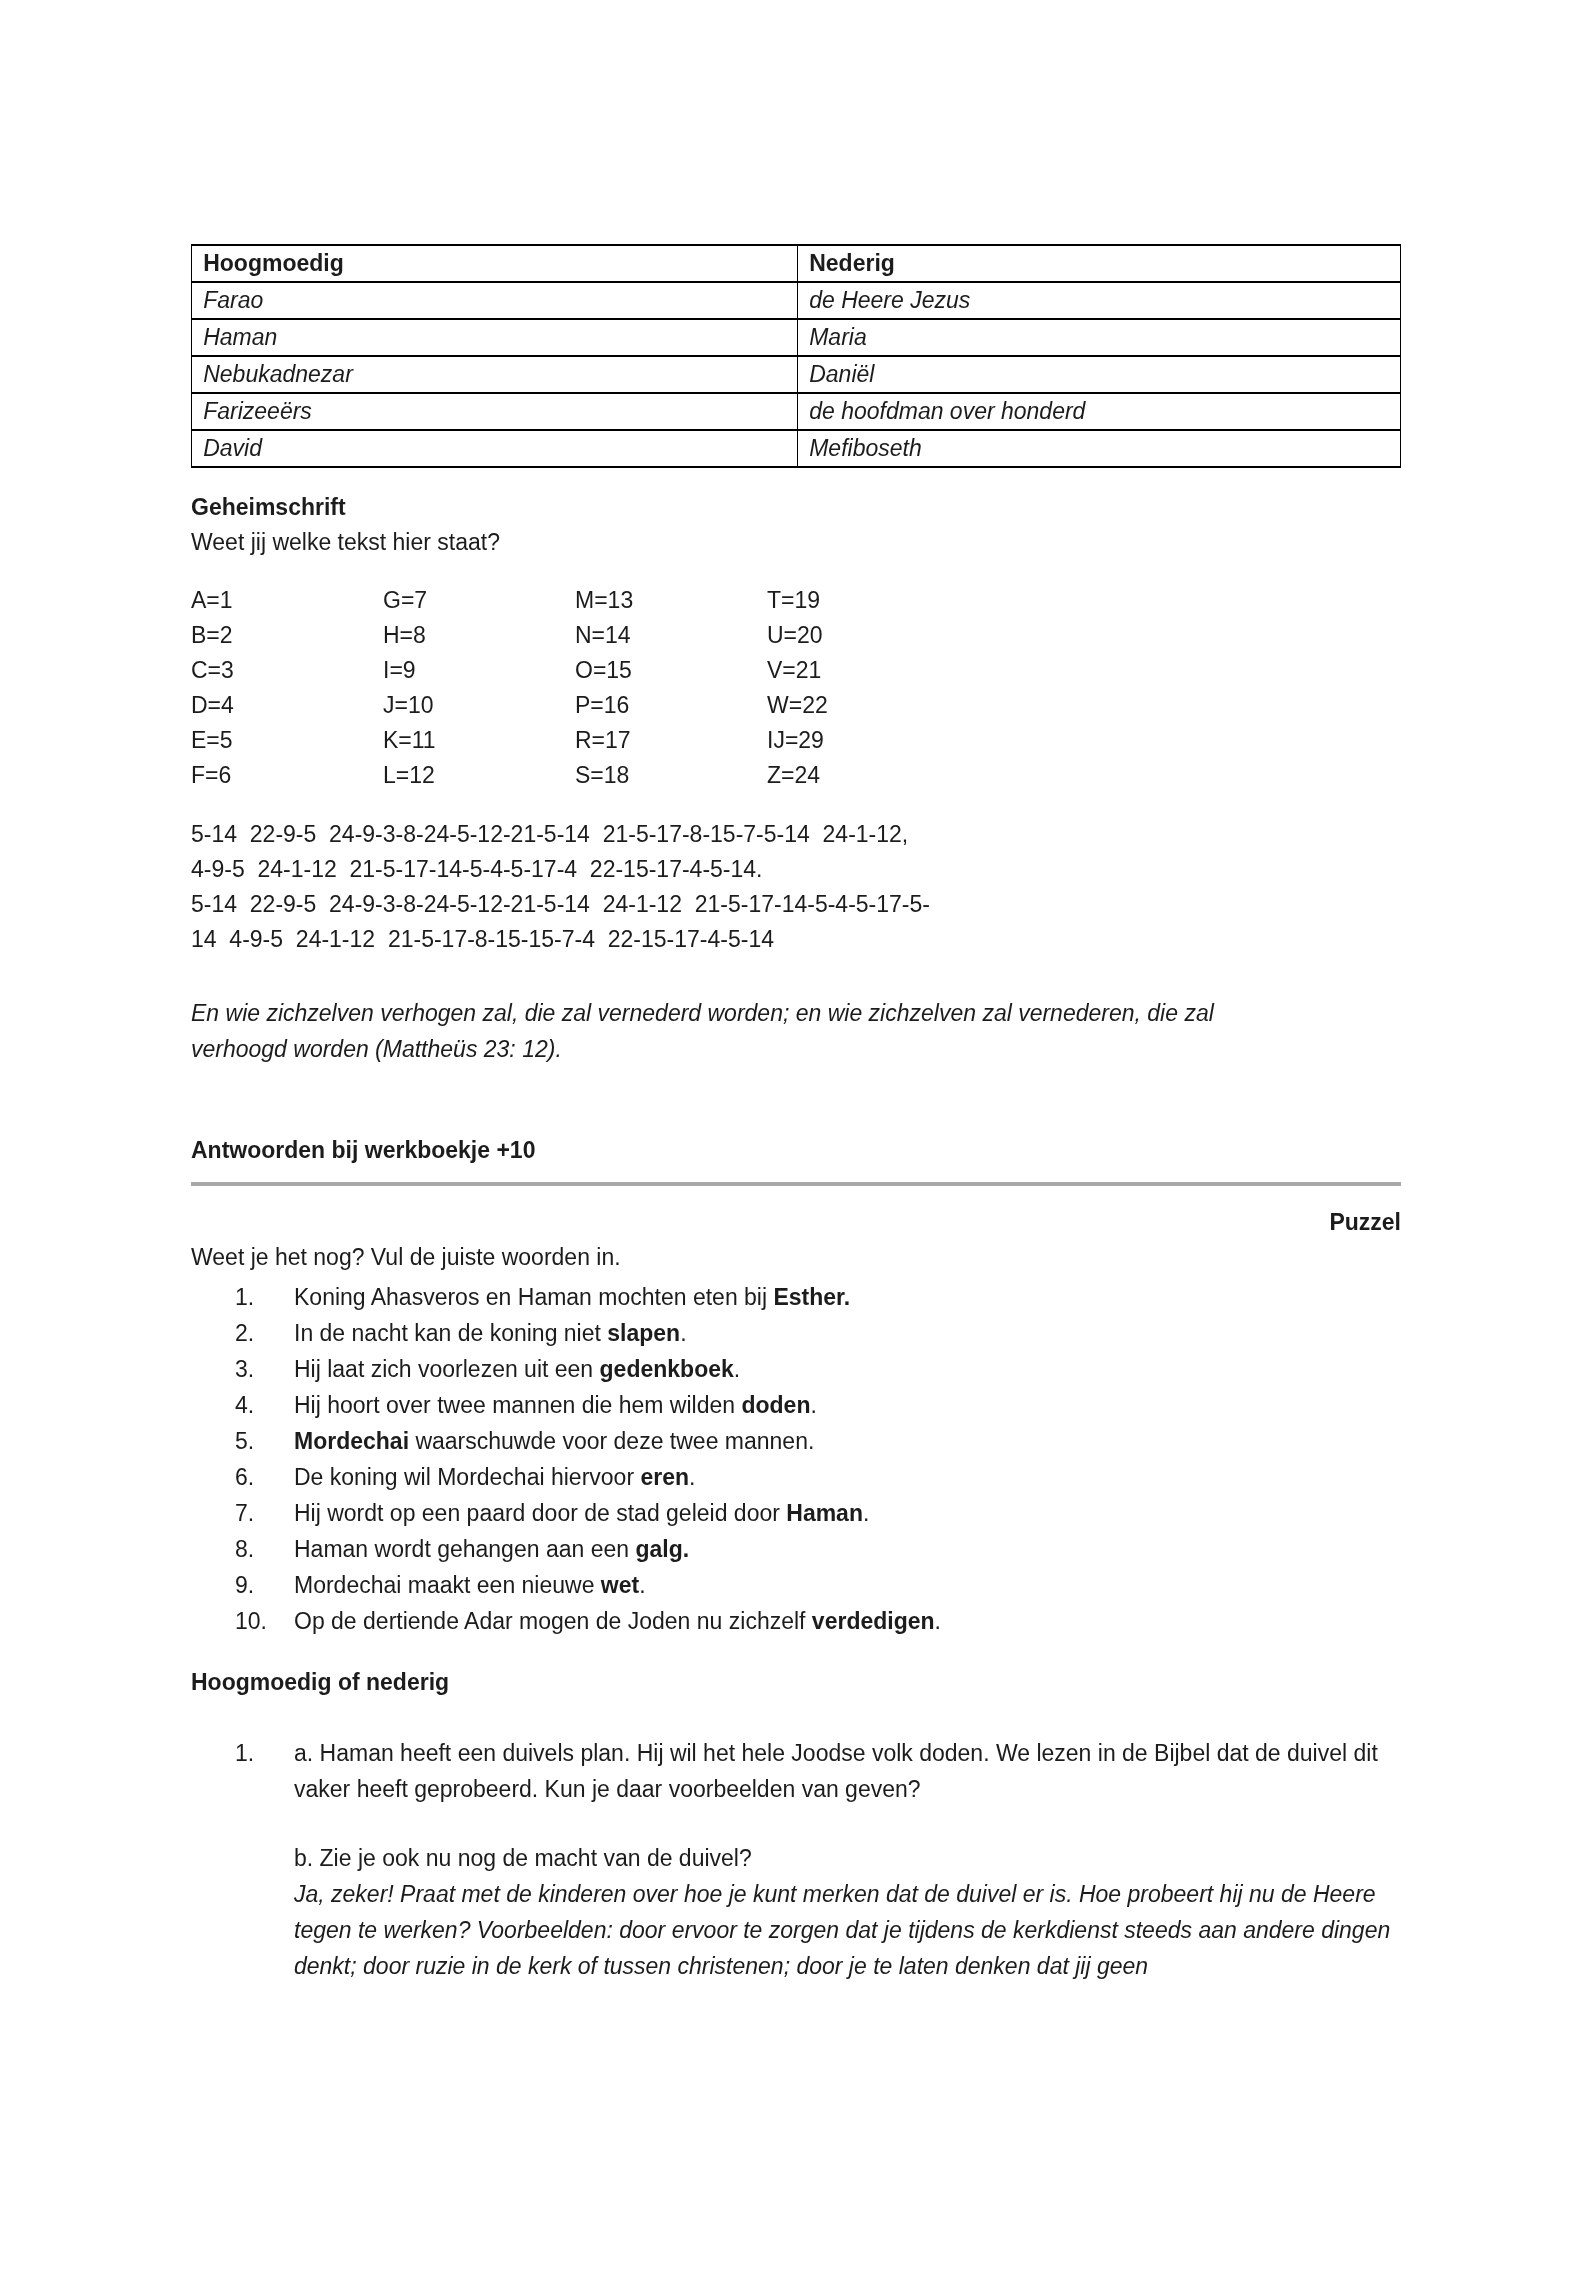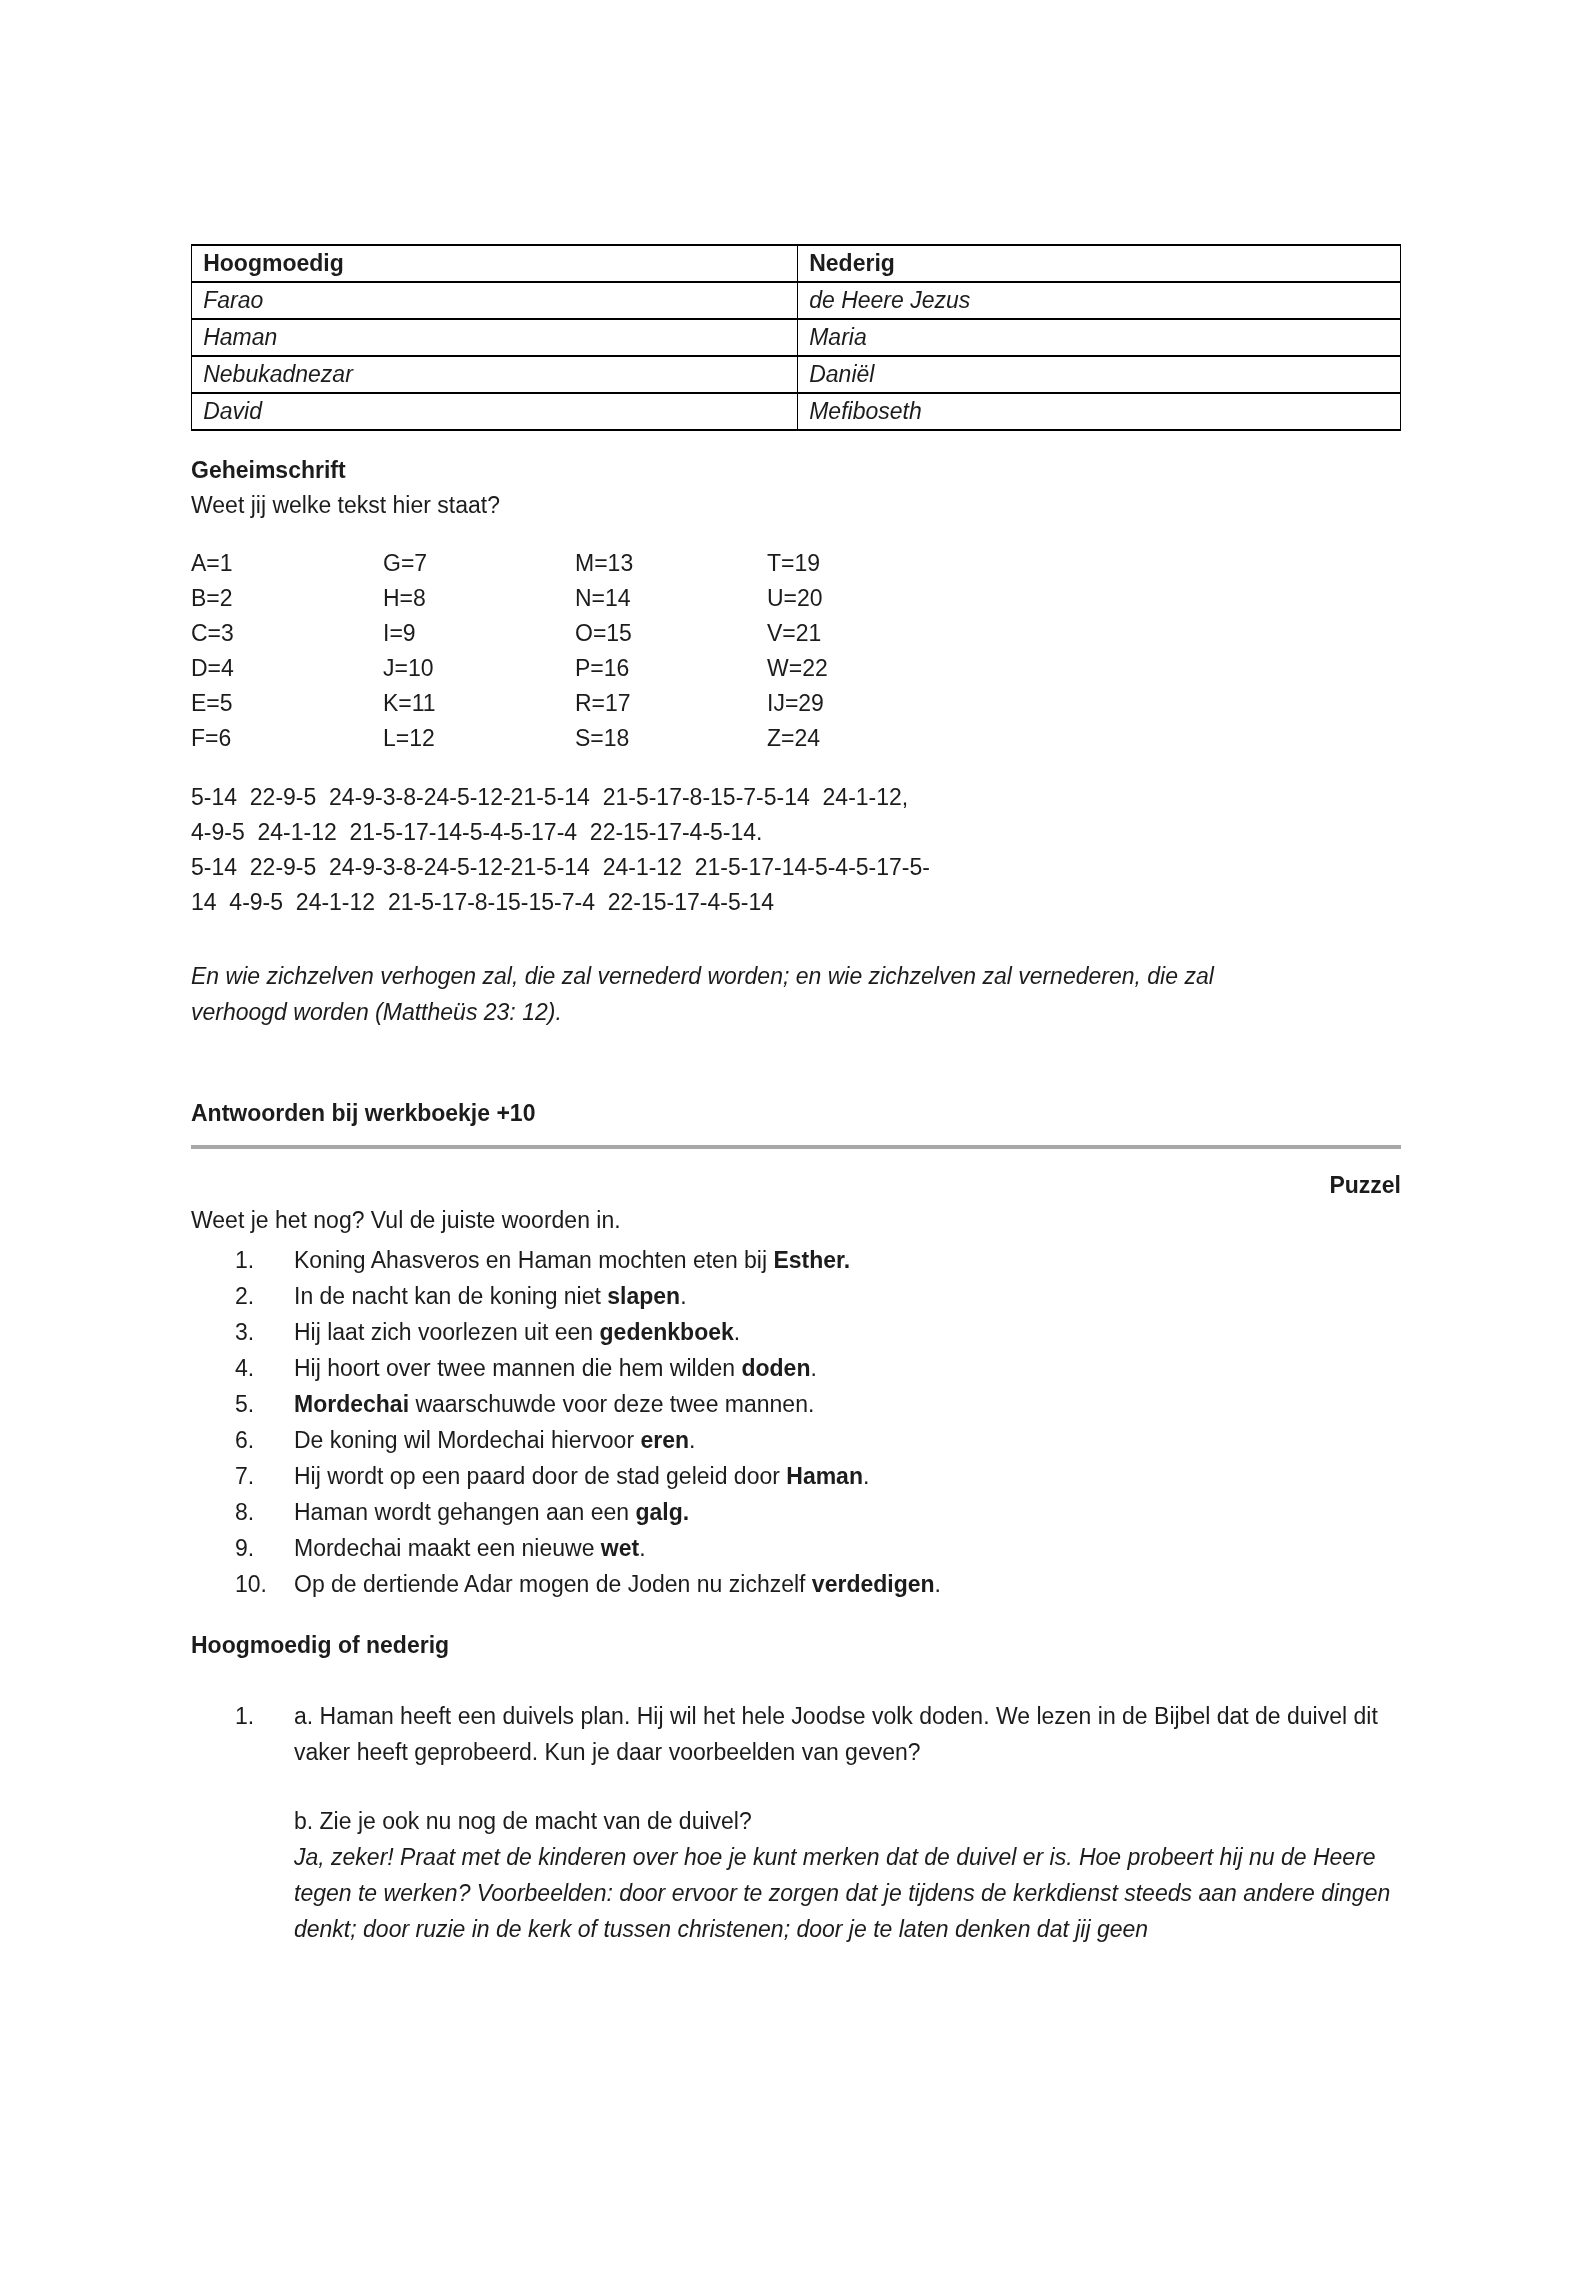--- a/index.html
+++ b/index.html
@@ -115,20 +115,24 @@
       </tr>
       <tr>
         <td>Haman</td>
         <td>Maria</td>
       </tr>
       <tr>
         <td>Nebukadnezar</td>
         <td>Daniël</td>
       </tr>
       <tr>
+        <td>Farizeeërs</td>
+        <td>de hoofdman over honderd</td>
+      </tr>
+      <tr>
         <td>David</td>
         <td>Mefiboseth</td>
       </tr>
     </tbody>
       </table>
 
     <div class="h-bold geheim-h">Geheimschrift</div>
     <div>Weet jij welke tekst hier staat?</div>
 
     <div class="cipher-grid">

